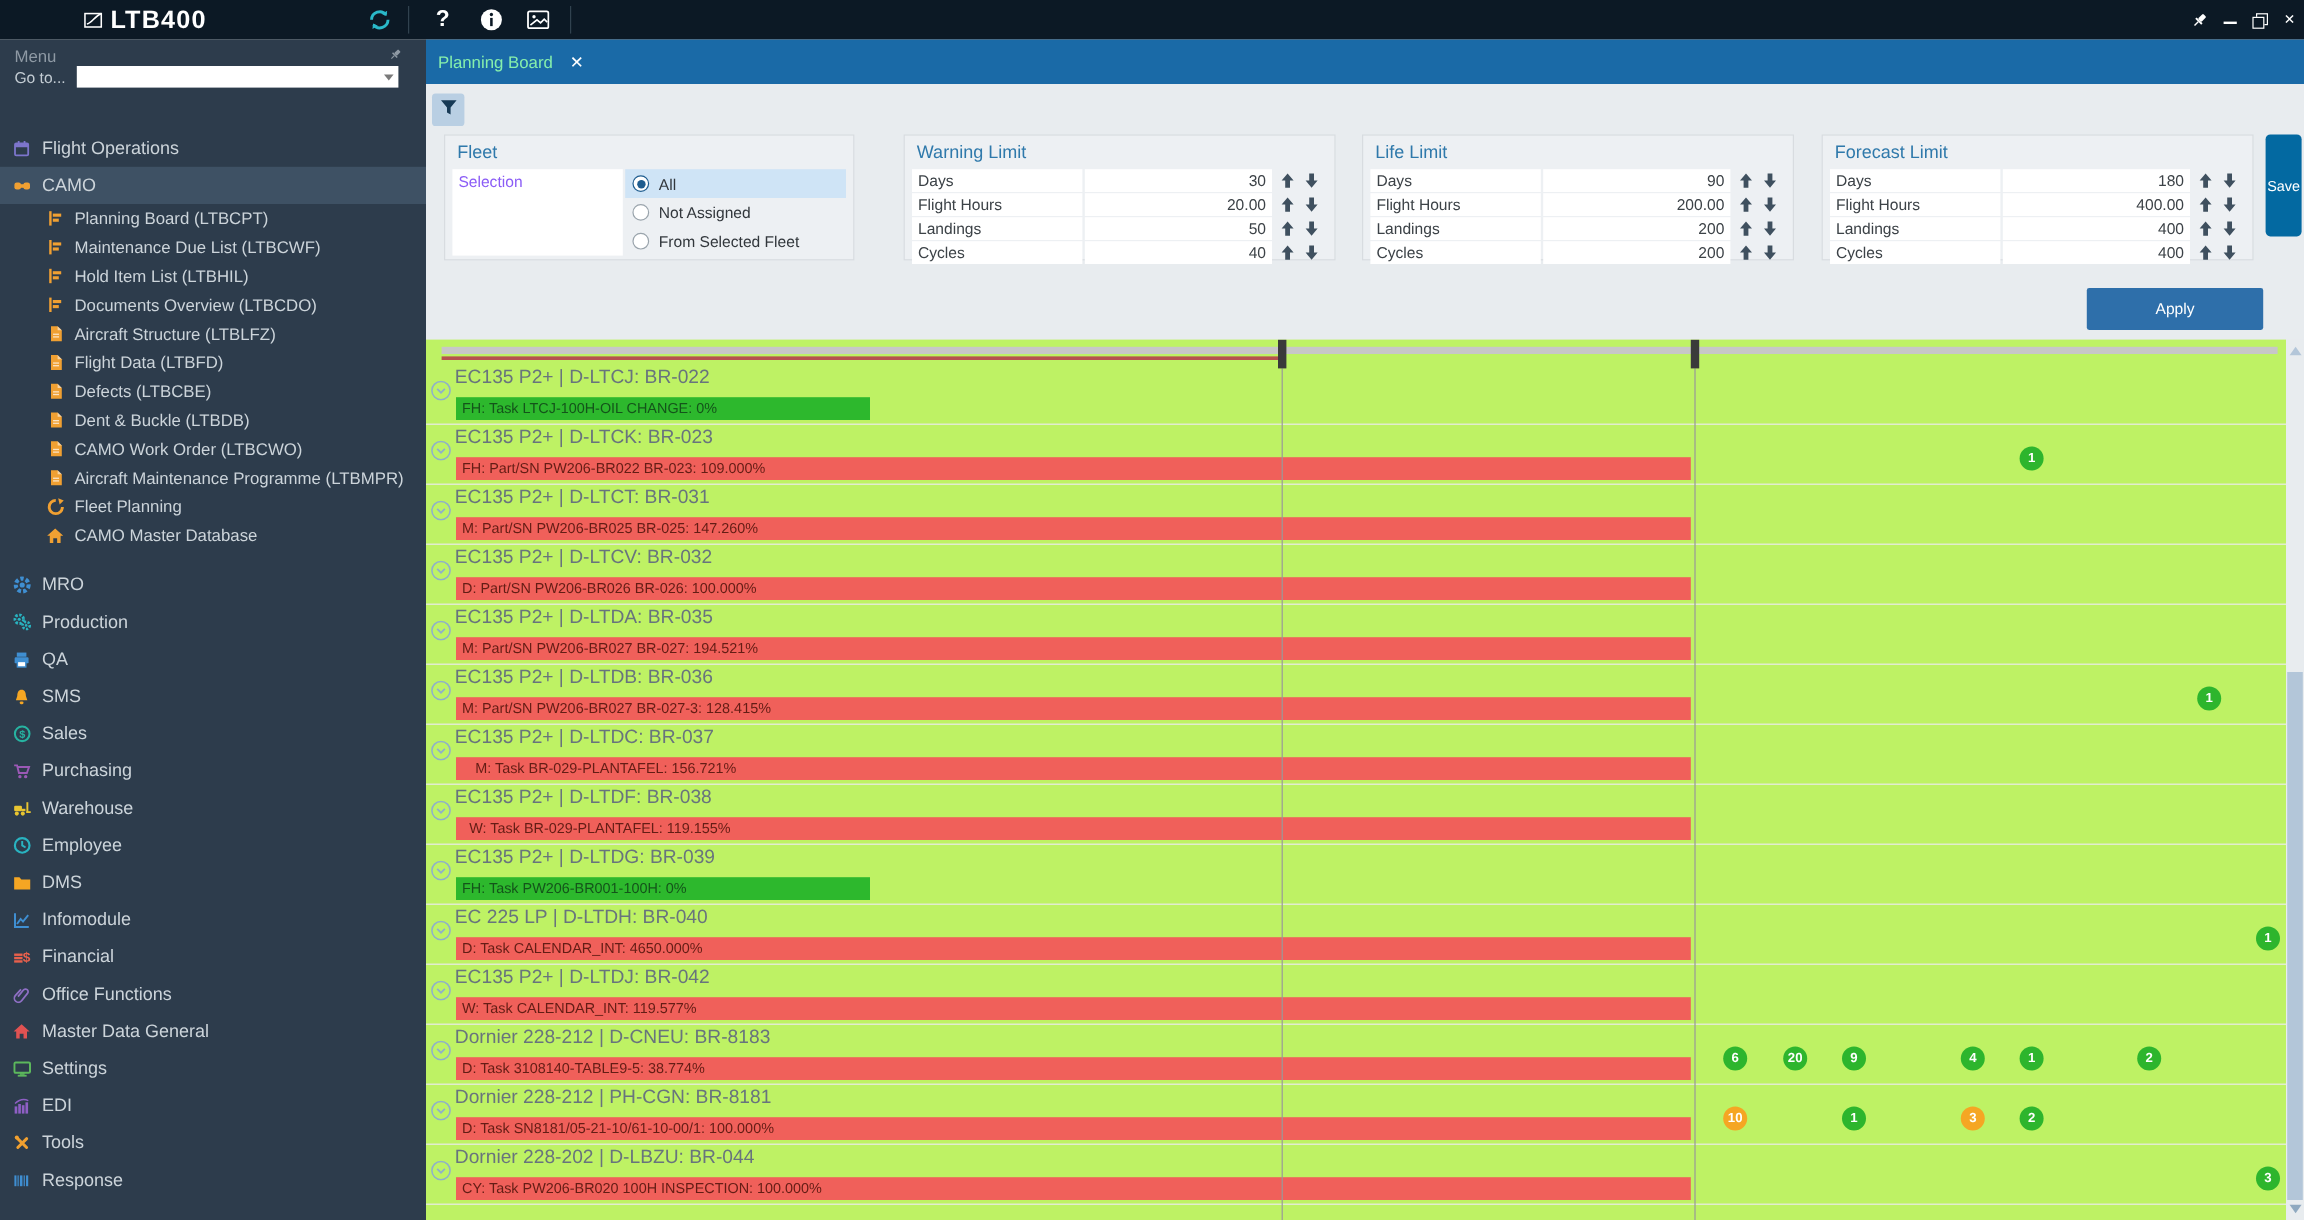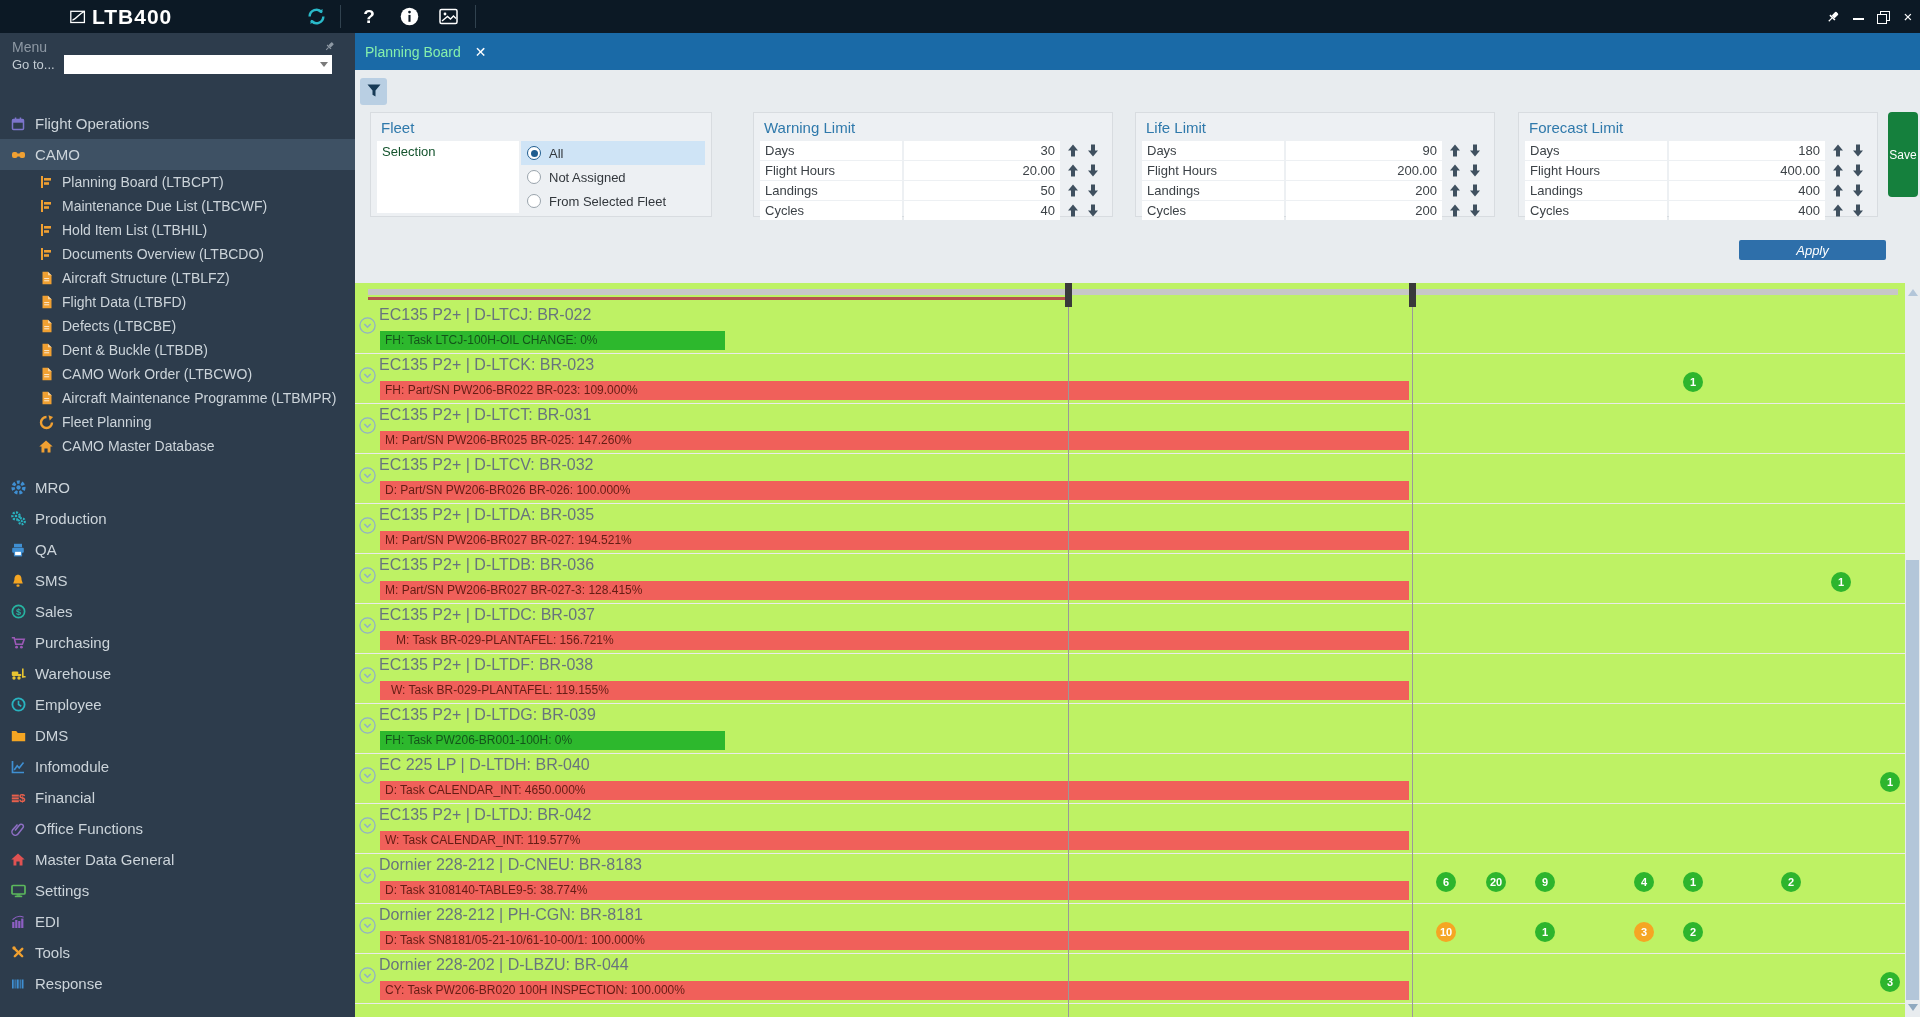--- a/index.html
+++ b/index.html
@@ -59,34 +59,34 @@
   .panel-title { color:#2f79ab; font-size:15px; padding:6px 0 5px 10px; }
   .limit-rows { padding:0 6px; }
   .limit-row { display:flex; height:19px; margin-bottom:1px; align-items:stretch; }
   .limit-row .lcell { width:142px; background:#fff; font-size:13px; color:#3c4247; padding:2px 0 0 5px; }
   .limit-row .vcell { flex:1; background:#fff; margin-left:2px; font-size:13px; color:#3c4247;
     text-align:right; padding:2px 5px 0 0; }
   .limit-row .spin { width:46px; display:flex; align-items:center; justify-content:center; gap:8px; }
   .spin span { cursor:pointer; display:inline-flex; }
 
   .fleet-body { display:flex; padding:0 6px; height:72px; }
-  .fleet-body .sel-cell { width:142px; background:#fff; font-size:13px; color:#14532d; padding:3px 0 0 5px; }
+  .fleet-body .sel-cell { width:142px; background:#fff; font-size:13px; color:#8b5cf6; padding:3px 0 0 5px; }
   .radio-col { flex:1; margin-left:2px; display:flex; flex-direction:column; }
   .radio-row { height:24px; display:flex; align-items:center; gap:8px; padding-left:6px; cursor:pointer; }
   .radio-row.selected { background:#cfe4f6; }
   .radio-row .lbl { font-size:13px; color:#32373c; }
   .radio { width:14px; height:14px; border-radius:50%; background:#fff; border:1px solid #9aa4ac; position:relative; flex:none; }
   .radio-row.selected .radio { border:1.5px solid #1f5d8f; }
   .radio-row.selected .radio:after { content:""; position:absolute; left:2.5px; top:2.5px; width:7px; height:7px;
     border-radius:50%; background:#1f5d8f; }
 
-  .save-btn { position:absolute; left:1533px; top:42px; width:30px; height:85px; background:#15803d;
+  .save-btn { position:absolute; left:1533px; top:42px; width:30px; height:85px; background:#0369a1;
     border:none; border-radius:4px; color:#fff; font-size:12px; cursor:pointer; }
-  .apply-btn { position:absolute; left:1384px; top:170px; width:147px; height:20px; background:#2e6faa;
-    border:none; border-radius:2px; color:#fff; font-size:13px; cursor:pointer;font-style:italic; }
+  .apply-btn { position:absolute; left:1384px; top:170px; width:147px; height:35px; background:#2e6faa;
+    border:none; border-radius:2px; color:#fff; font-size:13px; cursor:pointer; }
 
   
   .chart { position:absolute; left:0; top:213px; width:1550px; bottom:0; background:#bef264; overflow:hidden; }
   .track { position:absolute; left:13px; top:6px; width:1530px; height:6px; background:#c7c7c7; cursor:pointer; }
   .elapsed { position:absolute; left:13px; top:14px; height:3px; background:#b5524e; }
   .handle { position:absolute; top:0; width:7px; height:24px; background:#3a3a3a; cursor:ew-resize; }
   .gridline { position:absolute; top:24px; bottom:0; width:1px; background:#999; }
   .rows { position:absolute; left:0; top:21px; right:0; }
   .prow { height:50px; border-bottom:1px solid #eaeaea; position:relative; }
   .chev { position:absolute; left:4px; top:13px; cursor:pointer; }

